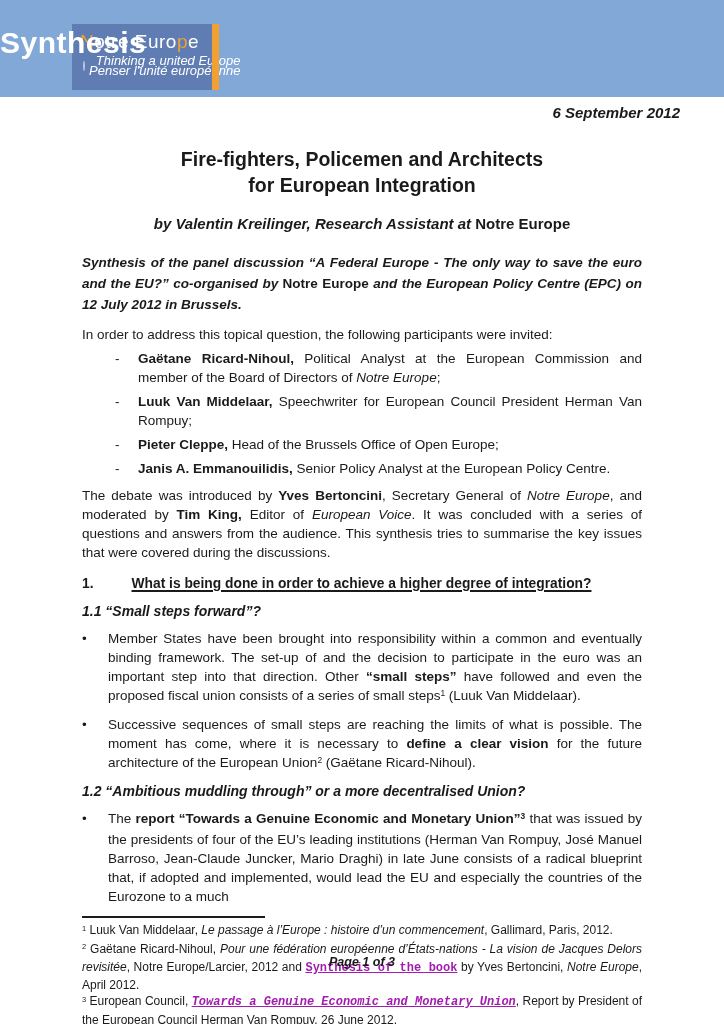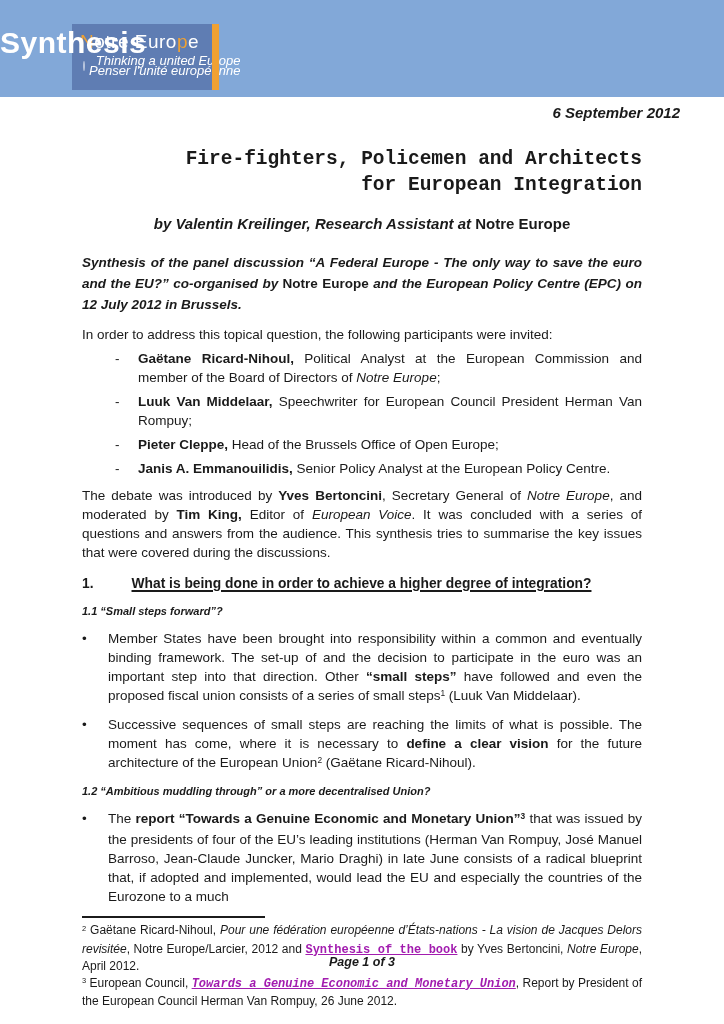--- a/index.html
+++ b/index.html
@@ -62,39 +62,39 @@
 
   
   .date-row {
     padding: 7px 44px 0 0;
     text-align: right;
     font-weight: 700; font-style: italic; font-size: 15px;
     line-height: 18px;
   }
   .content { margin: 0 82px; width: 560px; font-size: 13.5px; line-height: 19px; }
 
-  .title { margin-top: 24px; text-align: right; font-size: 19.5px; font-weight: 700; line-height: 26px; font-family: Liberation Mono, monospace; }
+  .title { margin-top: 24px; text-align: center; font-size: 19.5px; font-weight: 700; line-height: 26px; }
   .title .tline { display: block; }
 
   .byline { margin-top: 16px; text-align: center; font-size: 15px; line-height: 20px; }
 
   .lede { margin-top: 18px; text-align: justify; line-height: 21px; }
   .para { text-align: justify; }
   .intro { margin-top: 10px; }
   .debate { margin-top: 8px; }
 
   .ditem { display: flex; margin: 5px 0 0 33px; }
   .ditem .mk { flex: none; width: 23px; }
   .ditem .tx { flex: 1; text-align: justify; }
 
   .h1 { margin-top: 12px; font-size: 13.8px; font-weight: 700; line-height: 19px; }
   .h1 .num { margin-right: 9px; }
   .h1 .txt { text-decoration: underline; text-decoration-thickness: 1.5px; text-underline-offset: 2px; margin-left: 29px; }
 
-  .h2 { margin-top: 9px; font-size: 11px; font-weight: 700; font-style: italic; line-height: 19px; }
+  .h2 { margin-top: 9px; font-size: 14px; font-weight: 700; font-style: italic; line-height: 19px; }
   .h2b { margin-top: 8px; }
 
   .bullet { display: flex; margin-top: 8px; }
   .bullet .mk { flex: none; width: 26px; }
   .bullet .tx { flex: 1; text-align: justify; }
 
   .fn-rule {
     width: 183px; height: 0;
     border: none; border-top: 2px solid #1b1b1b;
     margin: 10px 0 4px 0;
@@ -190,20 +190,21 @@
 
     <h3 class="h2 h2b"><span class="f-b f-i">1.2 “Ambitious muddling through” or a more decentralised Union?</span></h3>
 
     <div class="bullet">
       <span class="mk">•</span>
       <span class="tx"><span>The </span><span class="f-b">report “Towards a Genuine Economic and Monetary Union”</span><span class="f-b f-sup">3</span><span> that was issued by the presidents of four of the EU’s leading institutions (Herman Van Rompuy, José Manuel Barroso, Jean-Claude Juncker, Mario Draghi) in late June consists of a radical blueprint that, if adopted and implemented, would lead the EU and especially the countries of the Eurozone to a much</span></span>
     </div>
 
     <div class="fn-rule"></div>
 
+    <p class="footnote"><span class="f-sup">1</span><span> Luuk Van Middelaar, </span><span class="f-i">Le passage à l’Europe : histoire d’un commencement</span><span>, Gallimard, Paris, 2012.</span></p>
 
     <p class="footnote">
       <span><span class="f-sup">2</span><span> Gaëtane Ricard-Nihoul, </span><span class="f-i">Pour une fédération européenne d’États-nations - La vision de Jacques Delors revisitée</span><span>, Notre Europe/Larcier, 2012 and </span></span><a class="f-link f-b">Synthesis of the book</a><span><span> by Yves Bertoncini, </span><span class="f-i">Notre Europe</span><span>, April 2012.</span></span>
     </p>
 
     <p class="footnote">
       <span><span class="f-sup">3</span><span> European Council, </span></span><a class="f-link f-b f-i">Towards a Genuine Economic and Monetary Union</a><span><span>, Report by President of the European Council Herman Van Rompuy, 26 June 2012.</span></span>
     </p>
 
   </main>

